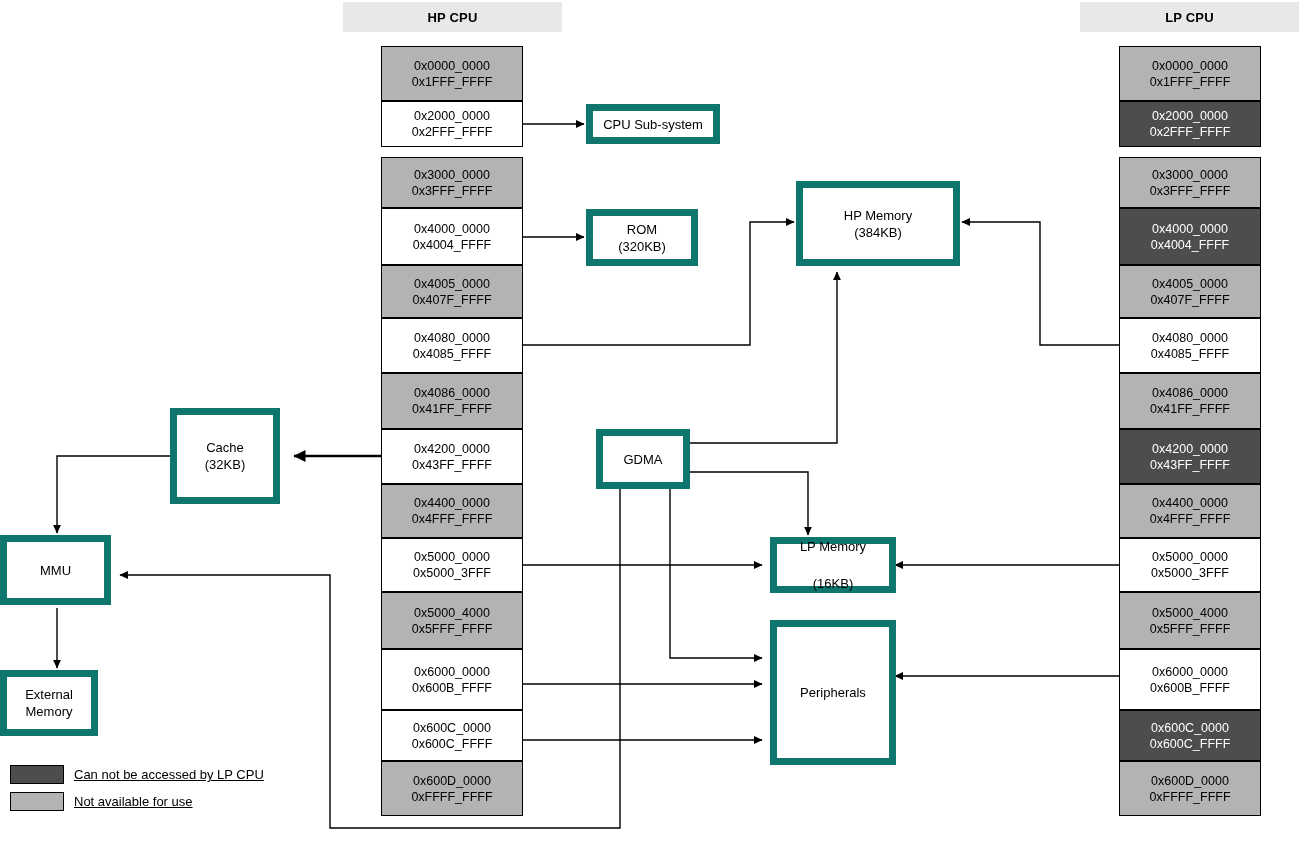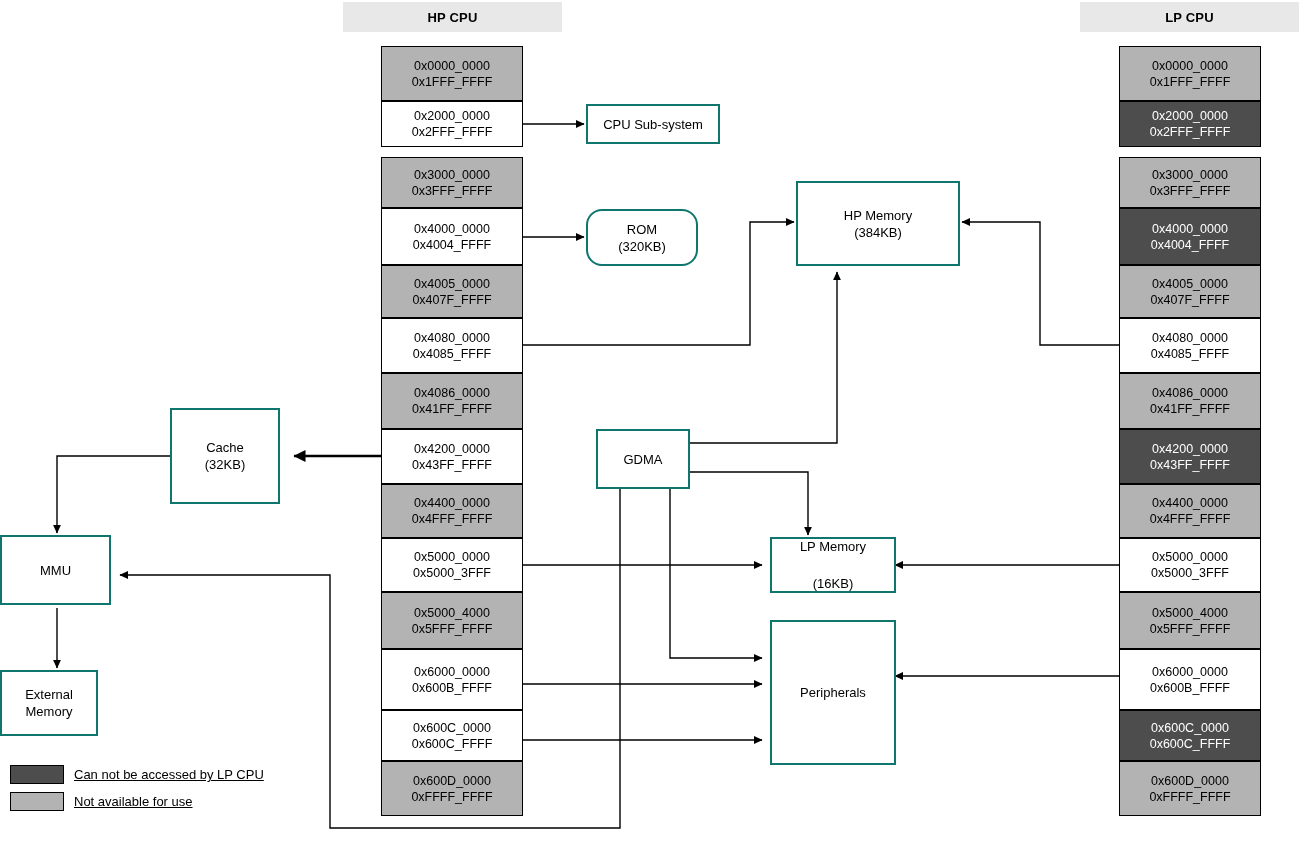--- a/index.html
+++ b/index.html
@@ -46,21 +46,21 @@
     background: #b3b3b3;
   }
   .addr.dark {
     background: #4d4d4d;
     color: #ffffff;
   }
   .addr span { display: block; white-space: nowrap; }
   .blk {
     position: absolute;
     box-sizing: border-box;
-    border: 2px solid #0f766e;
+    border: 7px solid #0f766e;
     background: #ffffff;
     display: flex;
     flex-direction: column;
     align-items: center;
     justify-content: center;
     font-size: 13px;
     line-height: 17px;
     text-align: center;
   }
   .blk span { display: block; }
@@ -249,21 +249,21 @@
     <span>0x600C_FFFF</span>
   </div>
   <div class="addr gray" style="left:1119px; top:761px; width:142px; height:55px;">
     <span>0x600D_0000</span>
     <span>0xFFFF_FFFF</span>
   </div>
 
   <div class="blk" style="left:586px; top:104px; width:134px; height:40px;">
     <span>CPU Sub-system</span>
   </div>
-  <div class="blk" style="left:586px; top:209px; width:112px; height:57px;border-radius:16px;">
+  <div class="blk" style="left:586px; top:209px; width:112px; height:57px;">
     <span>ROM</span>
     <span>(320KB)</span>
   </div>
   <div class="blk" style="left:796px; top:181px; width:164px; height:85px;">
     <span>HP Memory</span>
     <span>(384KB)</span>
   </div>
   <div class="blk" style="left:170px; top:408px; width:110px; height:96px;">
     <span>Cache</span>
     <span>(32KB)</span>

